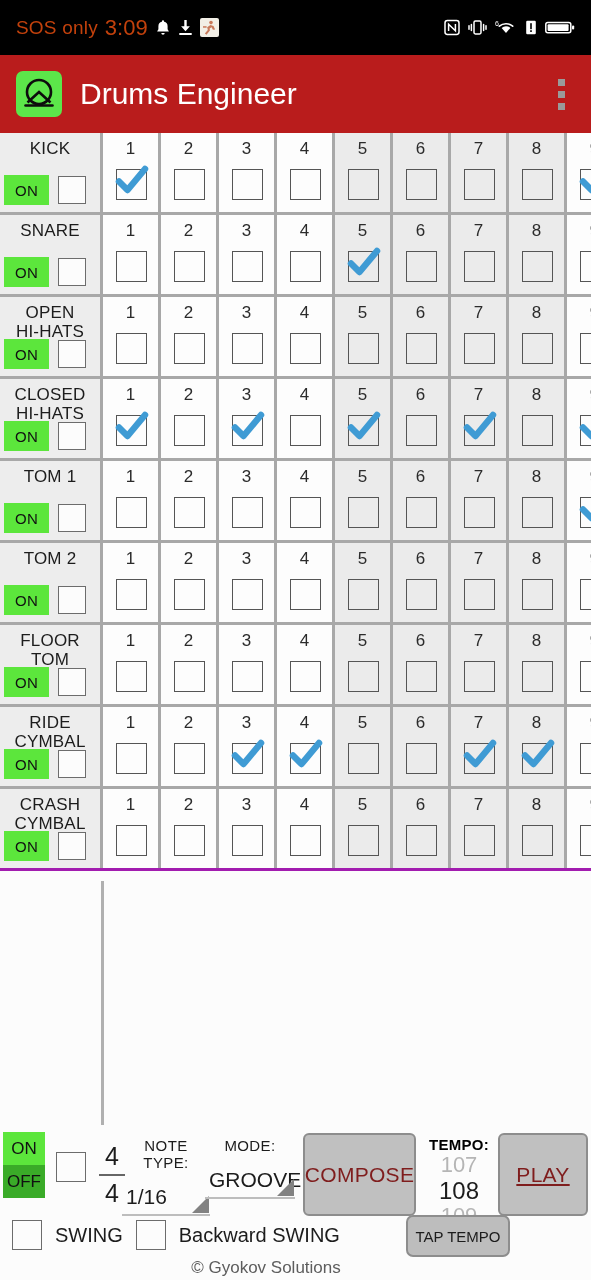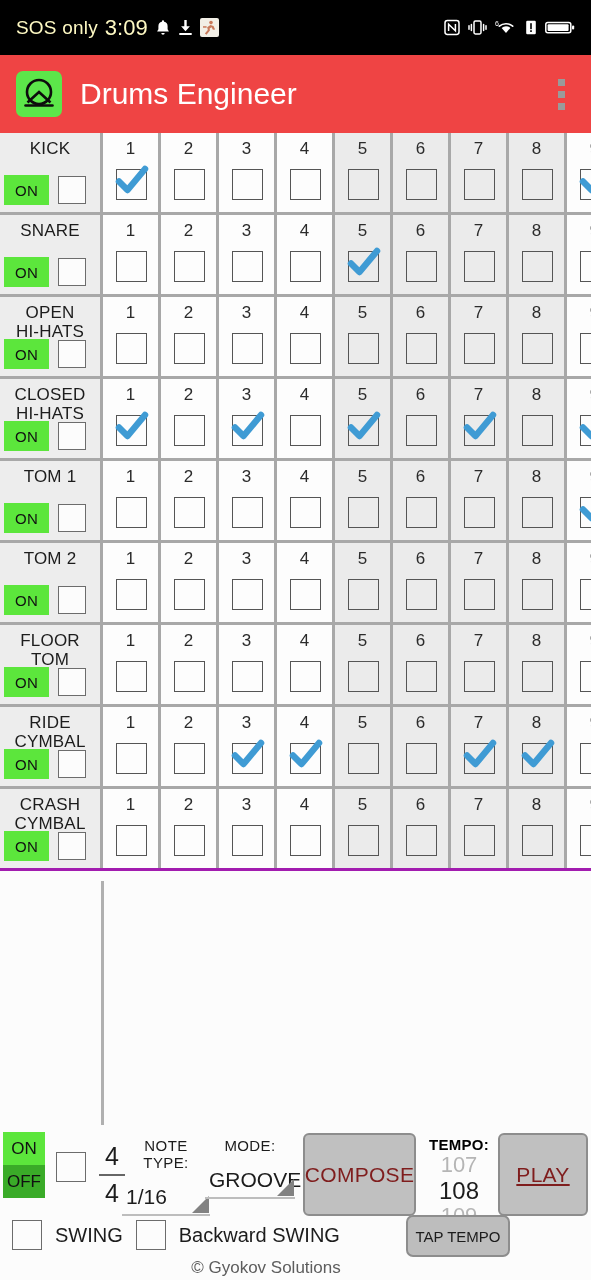--- a/index.html
+++ b/index.html
@@ -7,35 +7,35 @@
     width: 591px; height: 1280px;
     background: #ffffff;
     font-family: "Liberation Sans", sans-serif;
     overflow: hidden;
   }
   #app { position: relative; width: 591px; height: 1280px; background: #fcfcfc; }
 
   
   .statusbar {
     position: absolute; top: 0; left: 0; width: 591px; height: 55px;
-    background: #000; color: #fef9c3;
+    background: #000; color: #c2410c;
     display: flex; align-items: center; padding: 0 16px;
   }
   .sb-left { display: flex; align-items: center; gap: 7px; }
   .sb-carrier { font-size: 19px; letter-spacing: .2px; }
   .sb-time { font-size: 22px; }
   .sb-right { margin-left: auto; display: flex; align-items: center; gap: 8px; }
   .sb-ic { display: block; }
   .sb-run { width: 19px; height: 19px; background: #f2efe6; border-radius: 2px;
             display: flex; align-items: center; justify-content: center; }
 
   
   .appbar {
     position: absolute; top: 55px; left: 0; width: 591px; height: 78px;
-    background: #ef4444; display: flex; align-items: center; padding: 0 16px;
+    background: #b91c1c; display: flex; align-items: center; padding: 0 16px;
   }
   .logo {
     width: 46px; height: 46px; background: #5ce64a; border-radius: 7px;
     display: flex; align-items: center; justify-content: center; flex: none;
   }
   .app-title { color: #fff; font-size: 30px; margin-left: 18px; font-weight: 400; }
   .kebab { margin-left: auto; width: 28px; height: 42px;
            display: flex; flex-direction: column; align-items: center;
            justify-content: center; gap: 5px; }
   .kebab i { width: 7px; height: 7px; background: #9a9a9a; display: block; }

